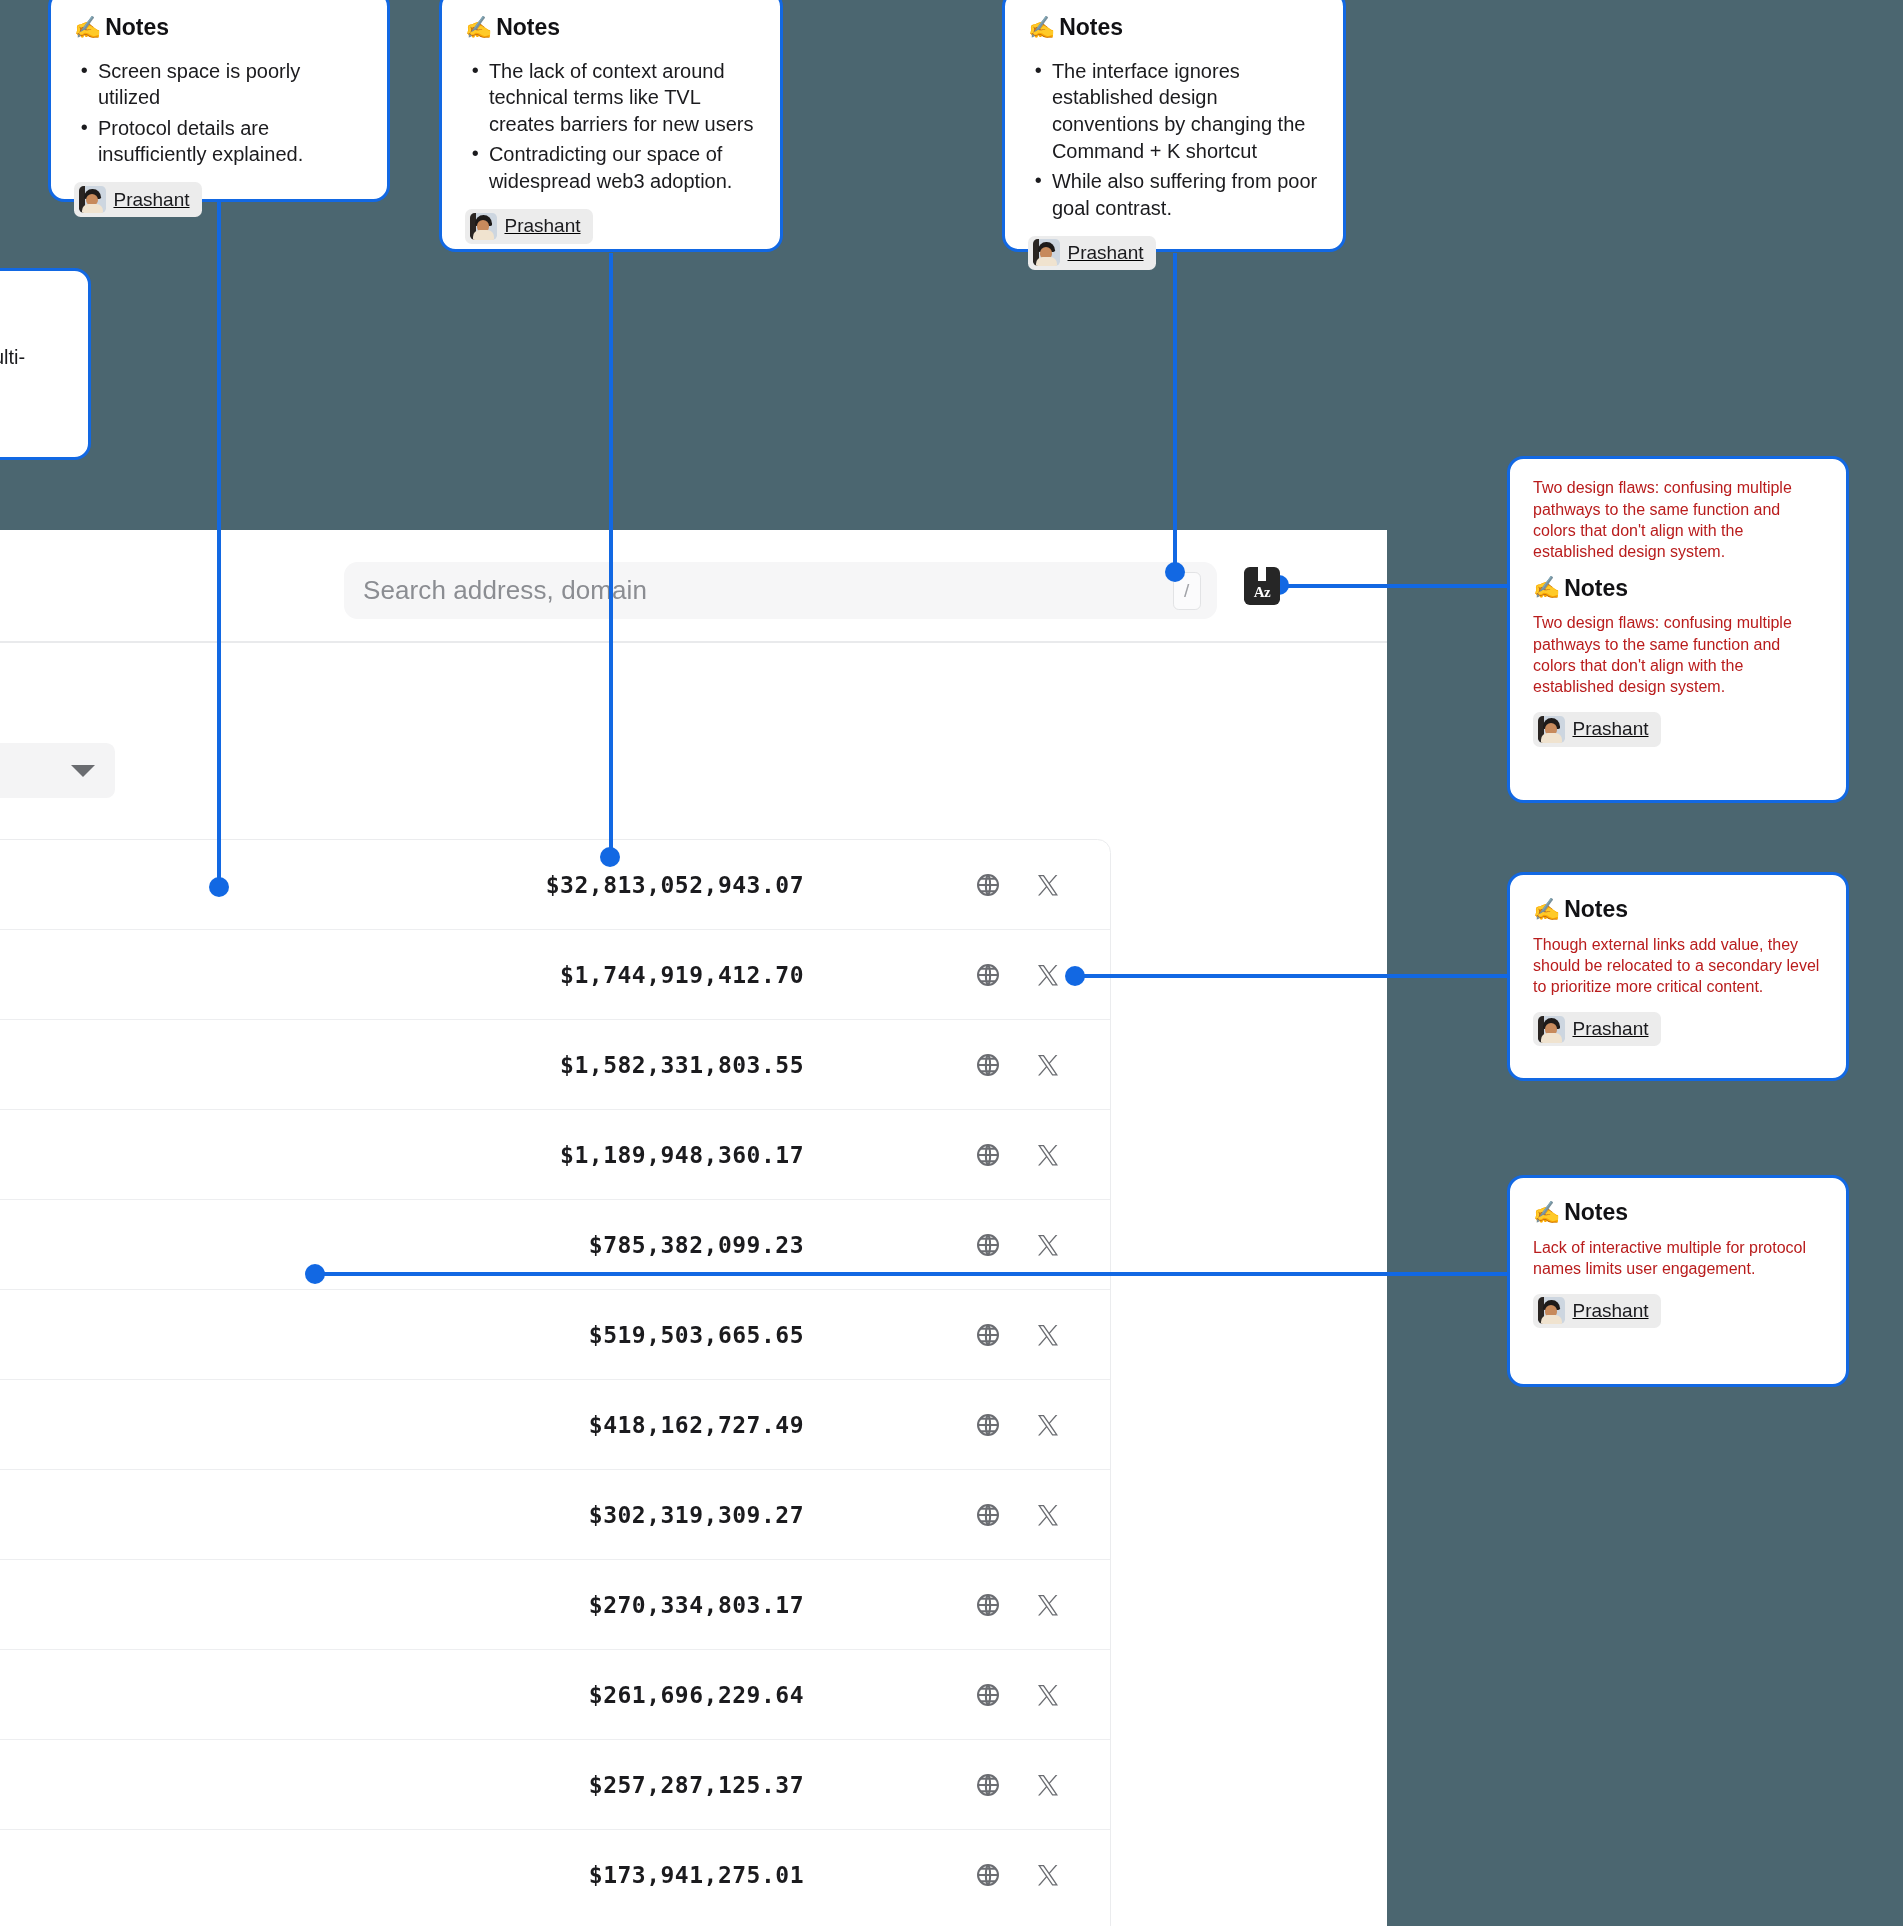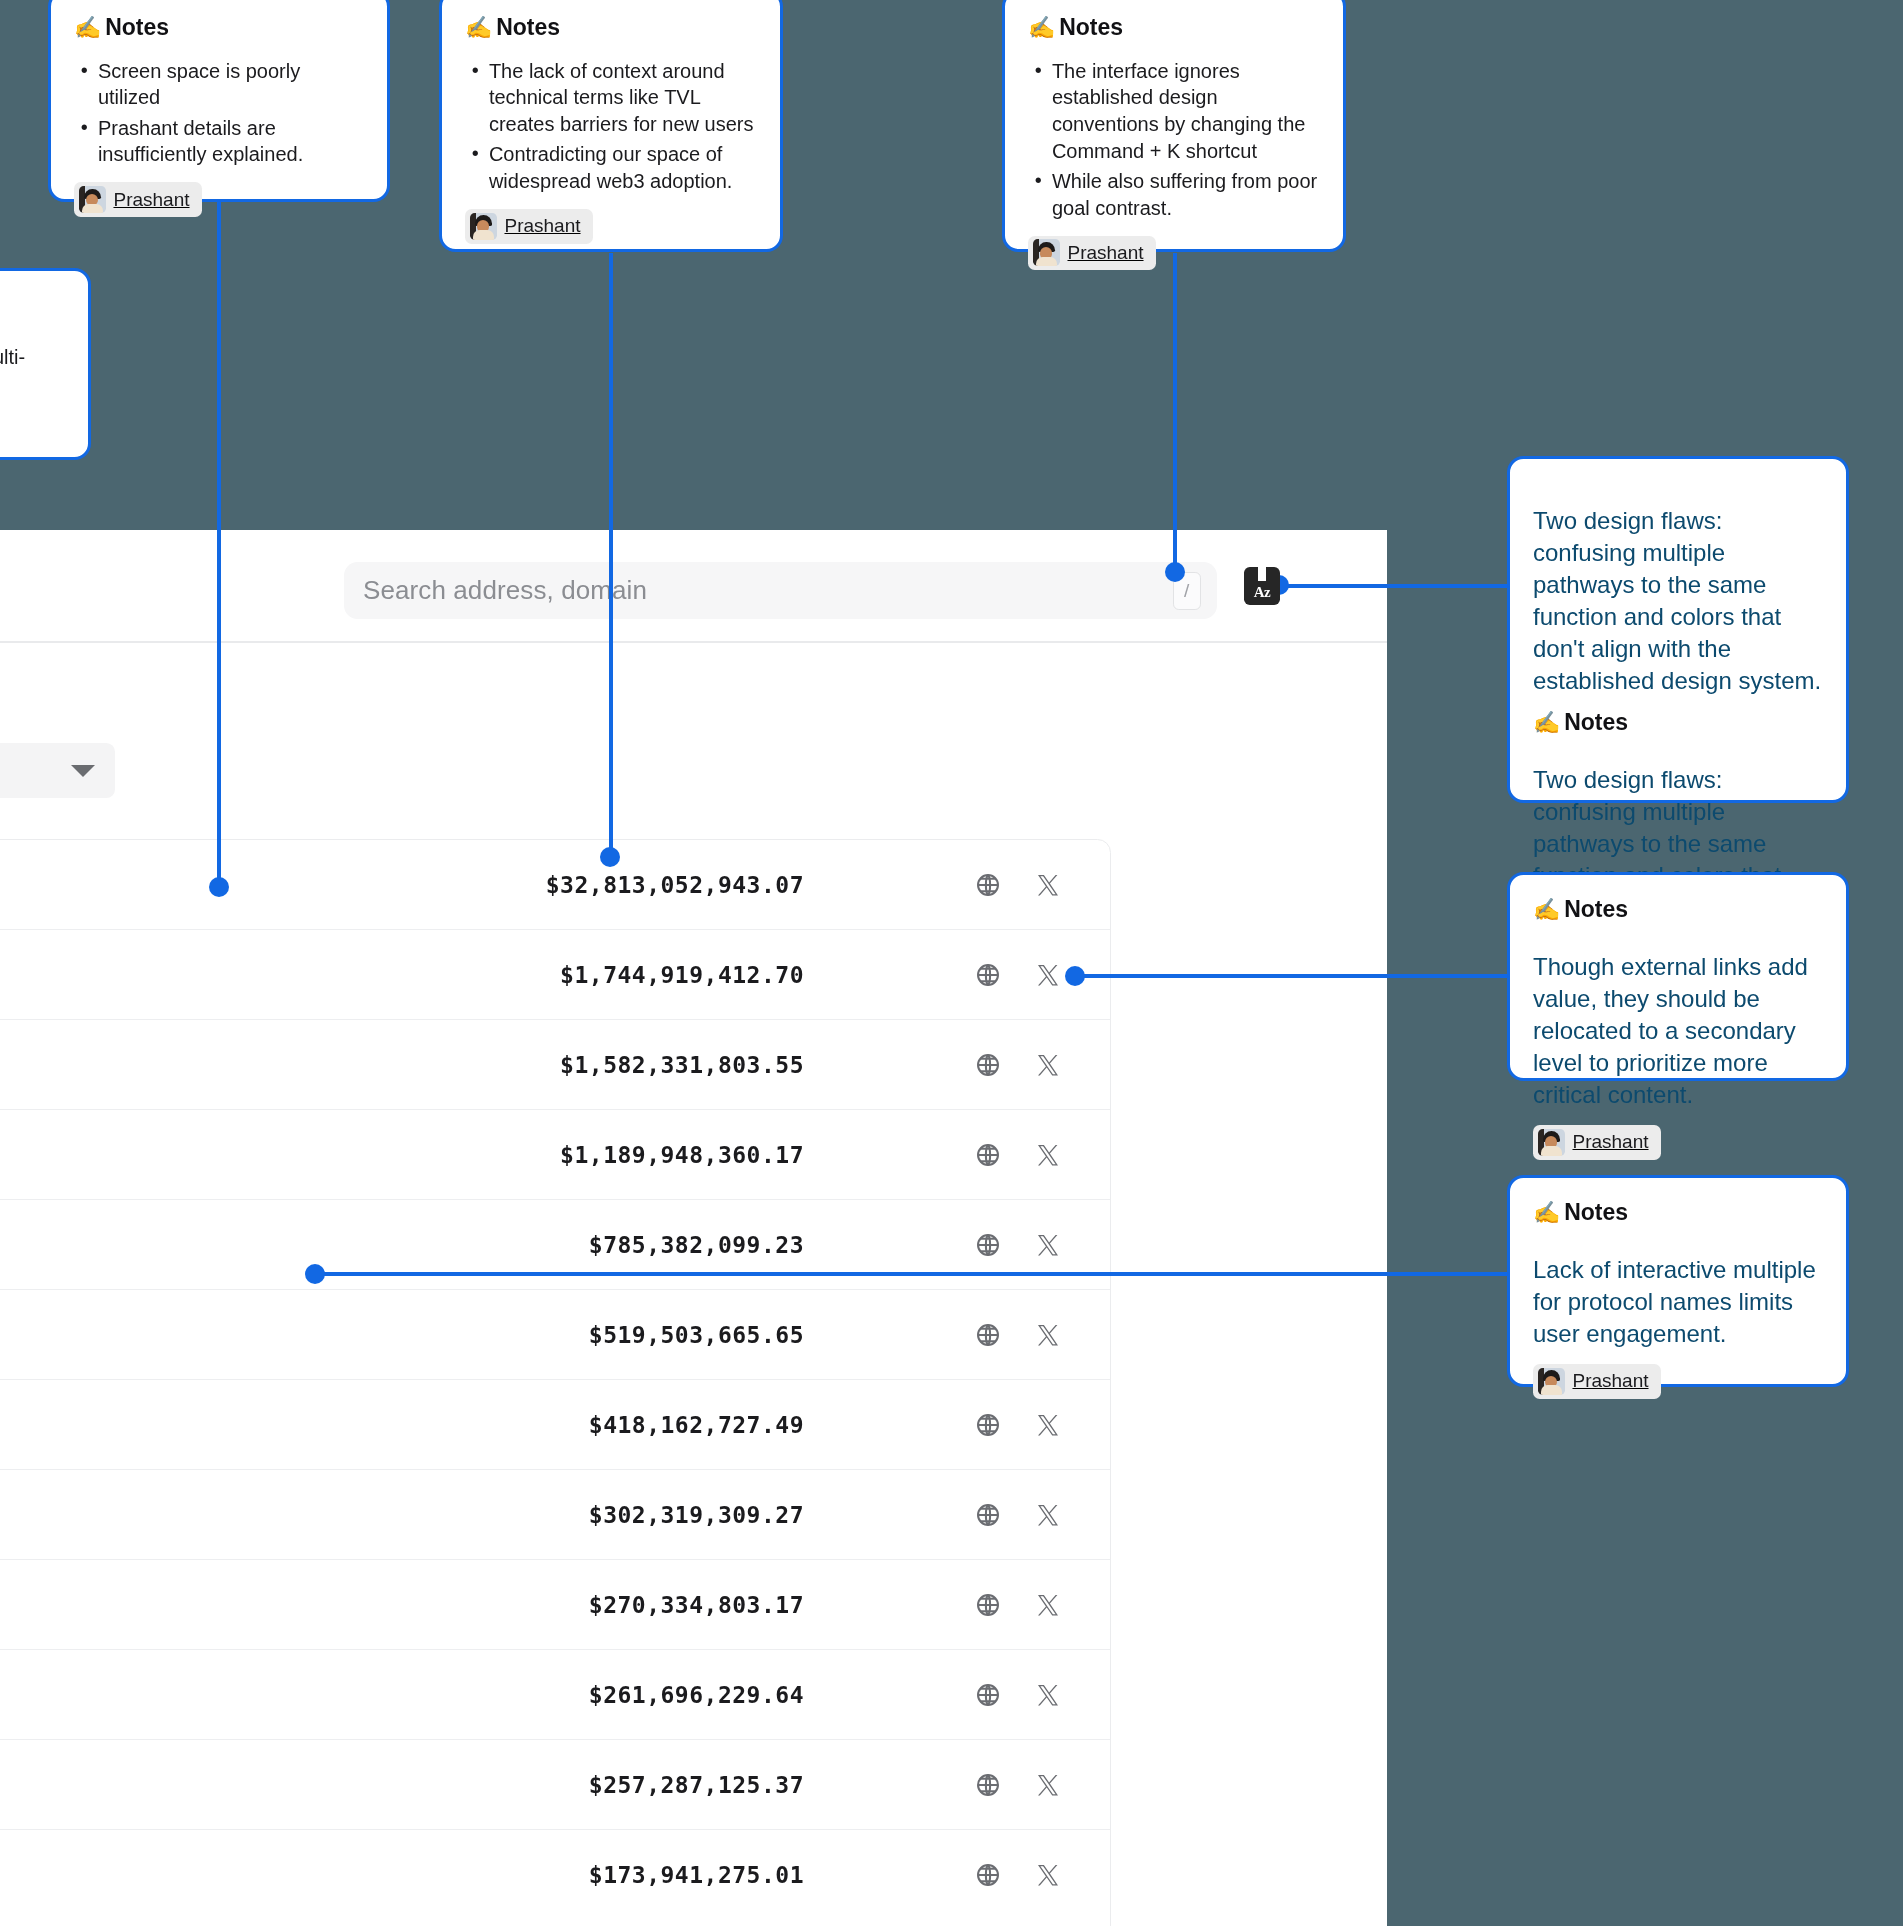--- a/index.html
+++ b/index.html
@@ -190,25 +190,24 @@
   }
   .note-ul li::before {
     content: "•";
     position: absolute;
     left: 3.8px;
     top: -1px;
     font-size: 20px;
     color: #1b1b1e;
   }
   .note-p {
-    font-size: 24px;
+    font-size: 16px;
     line-height: 1.33;
-    color: #0c4a6e;
+    color: #b91c1c;
     margin-bottom: 12.5px;
-    margin-top: 28px;
   }
   .note-author {
     display: inline-flex;
     align-items: center;
     gap: 7.7px;
     background: #ececec;
     border-radius: 6.7px;
     padding: 3.8px 12.5px 3.8px 4.8px;
     margin-top: 10.6px;
     text-decoration: underline;
@@ -536,21 +535,21 @@
     <span class="frag" style="left:72px; top:75px;">ulti-</span>
   </div>
 
   <div class="note" style="left:48px; top:-9.6px; width:342px; height:212px;">
     <div class="note-head">
       <span class="note-emoji">✍️</span>
       <span>Notes</span>
     </div>
     <ul class="note-ul">
       <li>Screen space is poorly utilized</li>
-      <li>Prashant details are insufficiently explained.</li>
+      <li>Protocol details are insufficiently explained.</li>
     </ul>
     <div class="note-author">
       <span class="avatar">
         <span class="dark"></span>
           <span class="hair"></span>
           <span class="face"></span>
           <span class="body"></span>
       </span>
       <span class="author-name">Prashant</span>
     </div>

